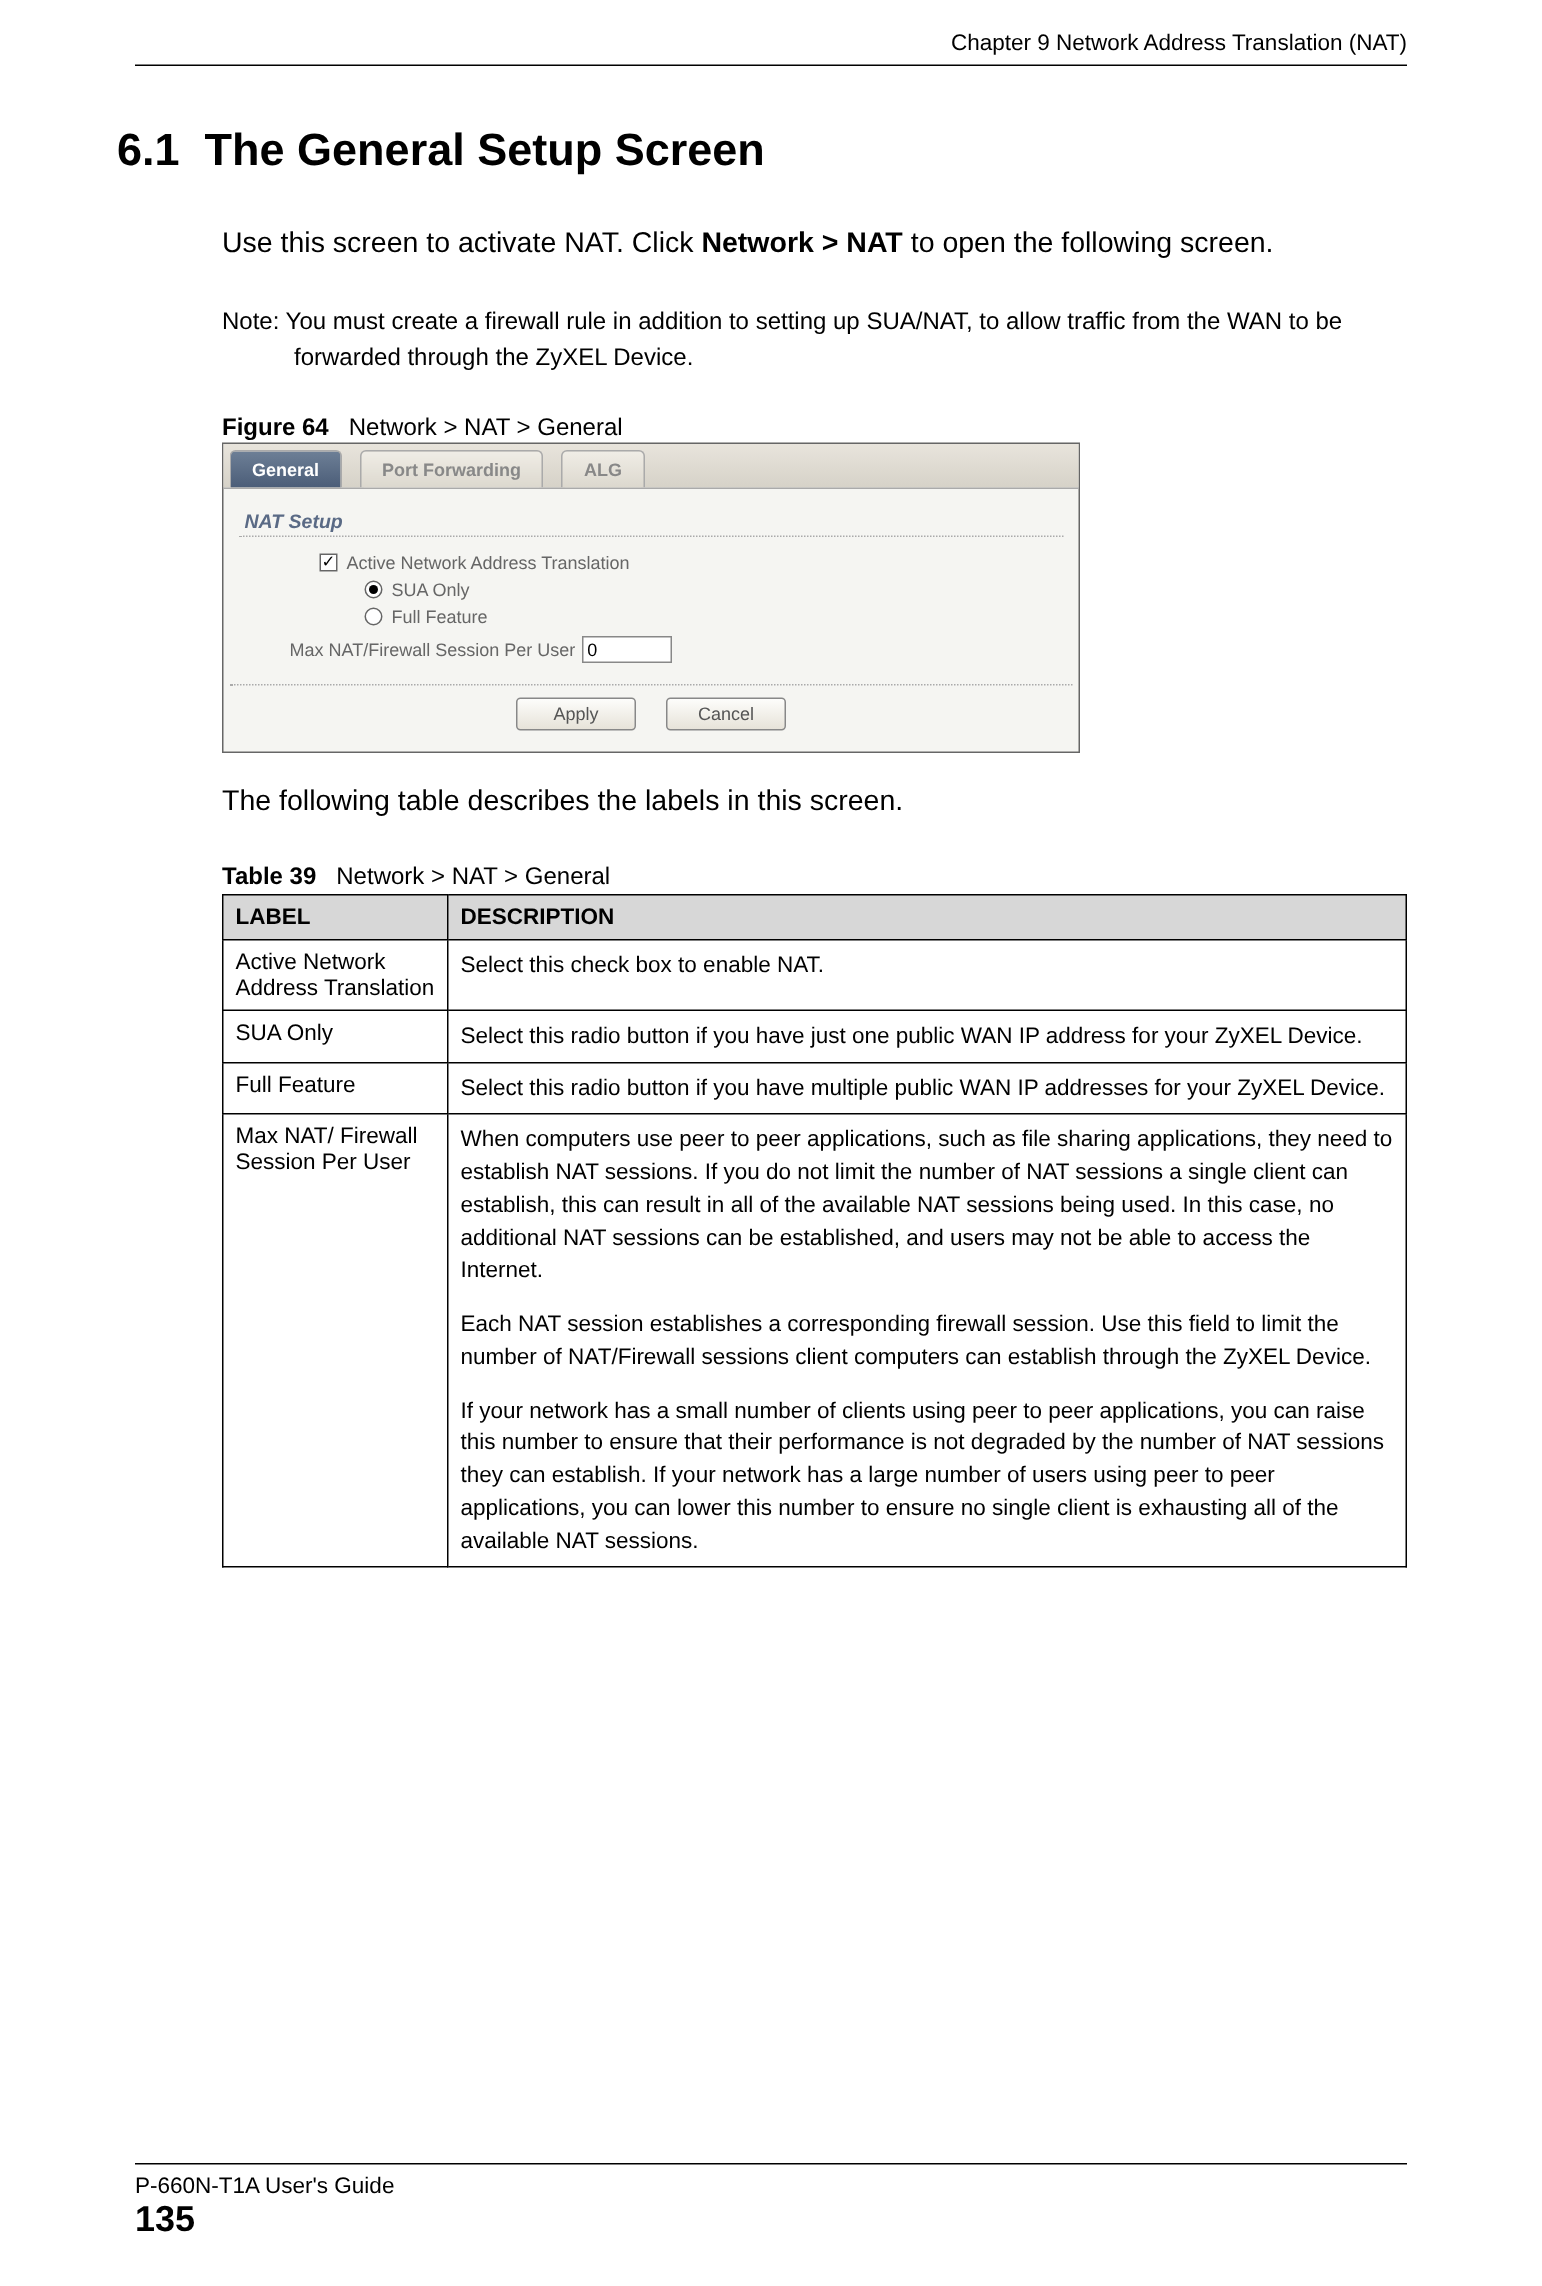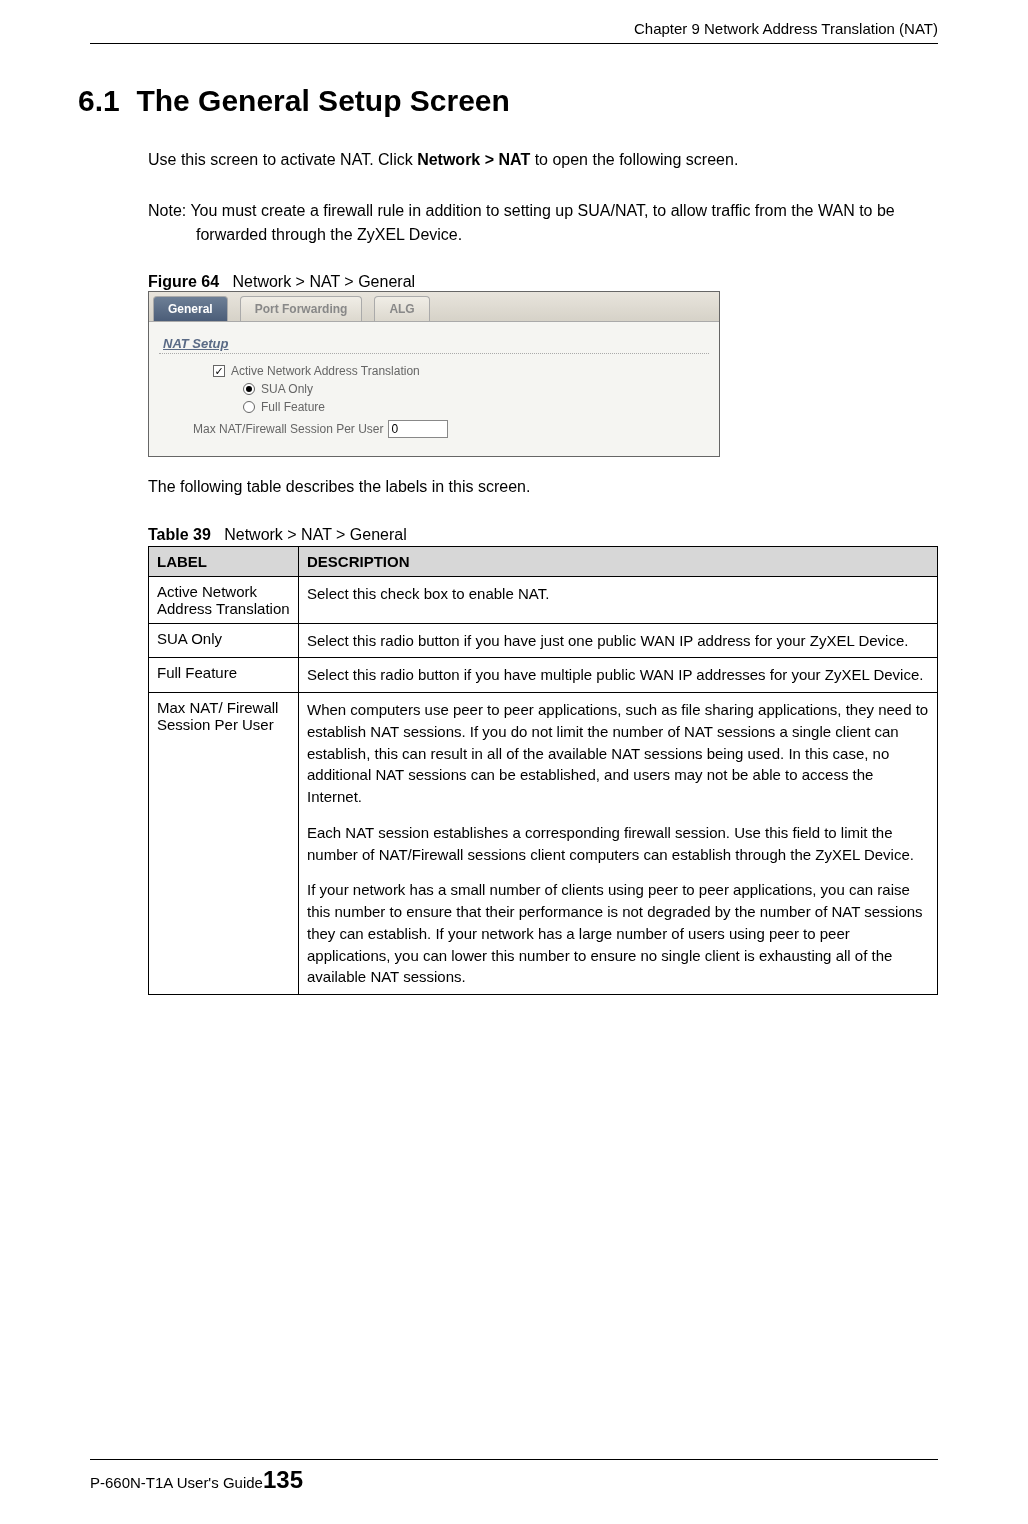--- a/index.html
+++ b/index.html
@@ -18,21 +18,21 @@
     margin-bottom: 40px;
   }
   .section-heading {
     font-family: Arial, Helvetica, sans-serif;
     font-size: 30px;
     font-weight: bold;
     margin-bottom: 30px;
     margin-left: -12px;
   }
   .body-text {
-    font-size: 16px;
+    font-size: 19px;
     line-height: 1.55;
     margin-left: 58px;
     margin-bottom: 26px;
   }
   .note-text {
     font-family: Arial, Helvetica, sans-serif;
     font-size: 16px;
     line-height: 1.5;
     margin-left: 58px;
     margin-bottom: 26px;
@@ -80,21 +80,20 @@
     background: linear-gradient(#6d7f96, #4b5d78);
     color: #fff;
   }
   .ss-body { padding: 10px 4px 4px 4px; }
   .ss-group-title {
     font-style: italic;
     font-weight: bold;
     color: #5a6a85;
     font-size: 13px;
     margin: 4px 0 2px 10px;
-    text-decoration: underline;
   }
   .ss-hr-dashed {
     border: none;
     border-top: 1px dotted #aaa;
     margin: 2px 6px 10px 6px;
   }
   .ss-row { display: flex; align-items: center; margin-left: 60px; margin-bottom: 4px; gap: 6px; }
   .ss-row.deep { margin-left: 90px; }
   .ss-checkbox, .ss-radio { width: 12px; height: 12px; border: 1px solid #666; background: #fff; display: inline-flex; align-items: center; justify-content: center; }
   .ss-radio { border-radius: 50%; }
@@ -153,22 +152,23 @@
   .desc-table td p:last-child { margin-bottom: 0; }
 
   .footer {
     position: absolute;
     bottom: 30px;
     left: 90px;
     right: 90px;
     border-top: 1.5px solid #000;
     padding-top: 6px;
     display: flex;
-    justify-content: flex-start;
+    justify-content: space-between;
     align-items: baseline;
+    flex-direction: column;
   }
   .footer-left { font-size: 15px; }
   .footer-right { font-family: Arial, Helvetica, sans-serif; font-size: 24px; font-weight: bold; }
 </style>
 </head>
 <body>
 
 <div class="page">
   <div class="running-header">Chapter 9 Network Address Translation (NAT)</div>
 
@@ -206,20 +206,24 @@
         <span class="ss-label">SUA Only</span>
       </div>
       <div class="ss-row deep">
         <span class="ss-radio"></span>
         <span class="ss-label">Full Feature</span>
       </div>
       <div class="ss-session-row">
         <span class="ss-label">Max NAT/Firewall Session Per User</span>
         <input class="ss-input" value="0" style="">
       </div>
+      <div class="ss-button-bar">
+        <div class="ss-button">Apply</div>
+        <div class="ss-button">Cancel</div>
+      </div>
     </div>
   </div>
 
   <div class="body-text">The following table describes the labels in this screen.</div>
 
   <div class="table-caption">
     <b>Table 39</b>&nbsp;&nbsp;&nbsp;<span>Network &gt; NAT &gt; General</span>
   </div>
 
   <table class="desc-table">

